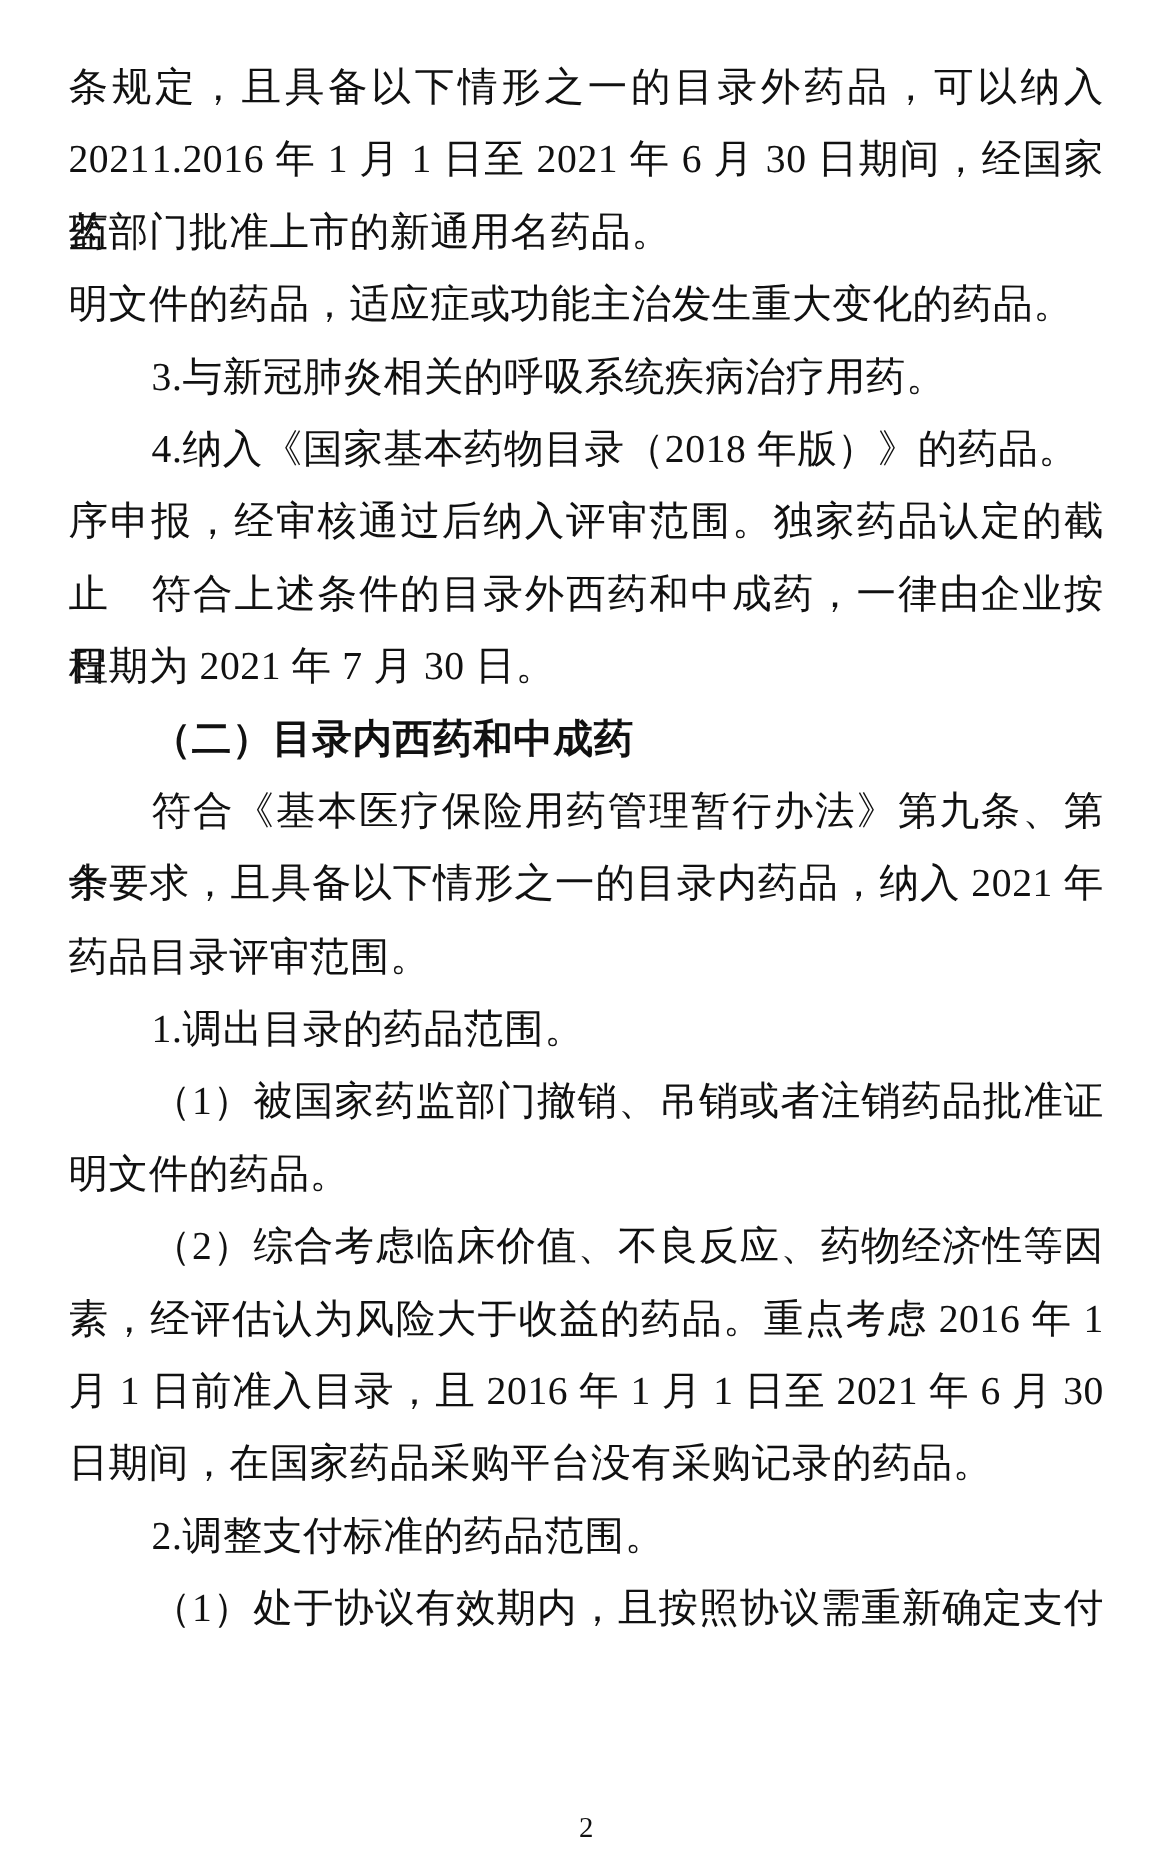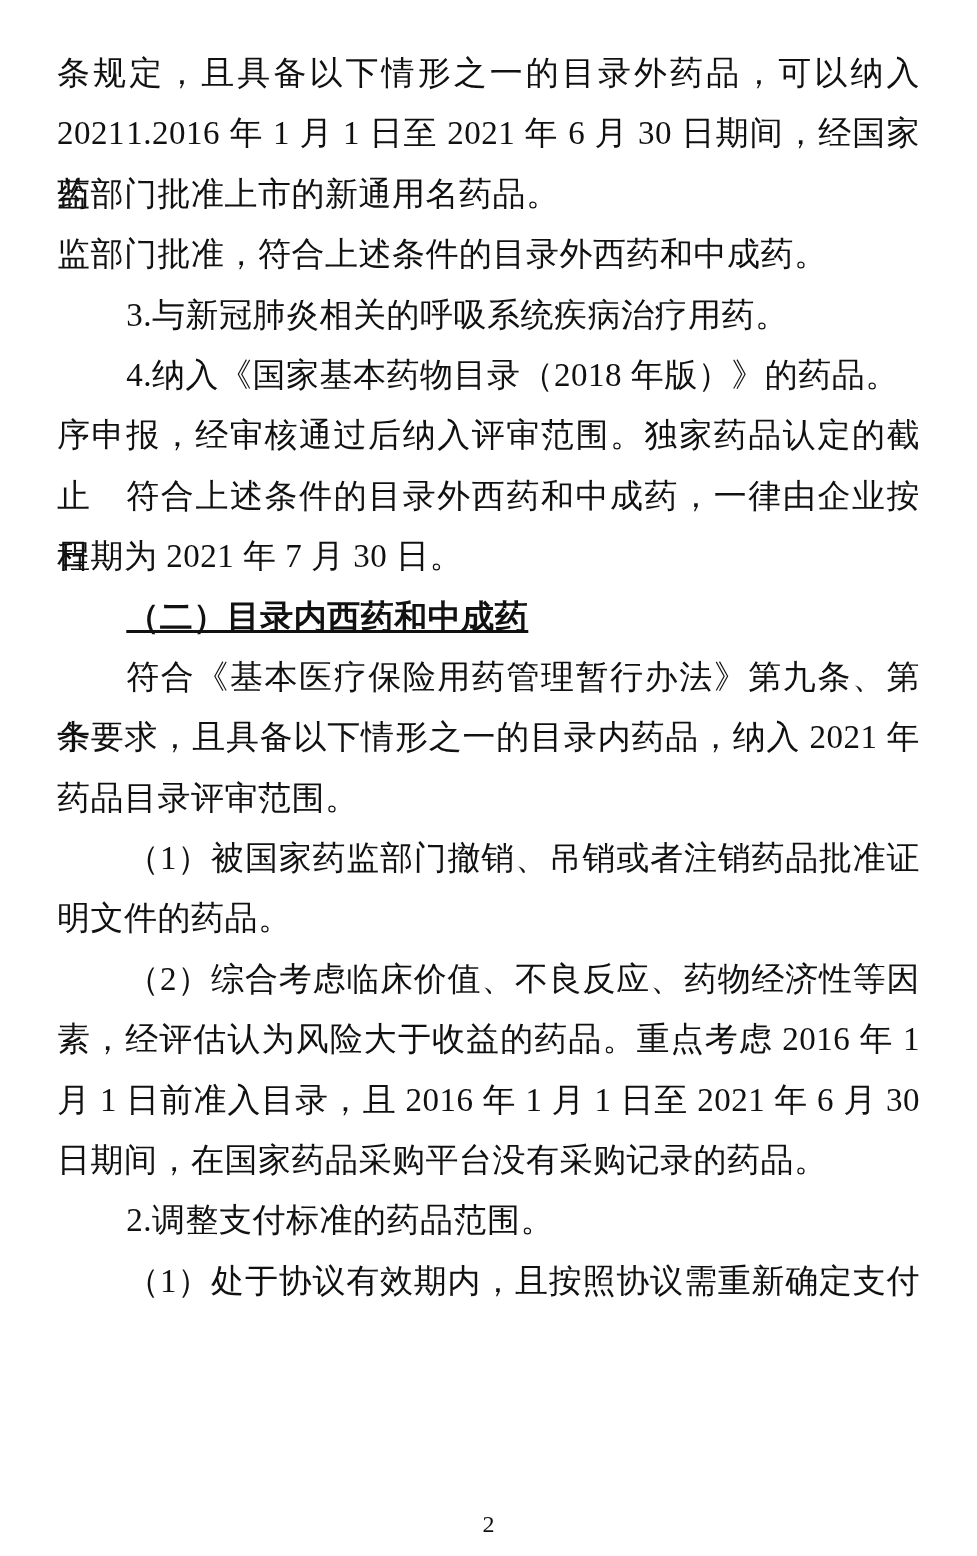--- a/index.html
+++ b/index.html
@@ -36,51 +36,51 @@
   .line.fill {
     white-space: normal;
     text-align-last: justify;
     font-family: Liberation Serif, serif;
   }
   .line.indent {
     text-indent: 2.1em;
   }
   .line.heading {
     font-weight: 600;
-    text-decoration: underline;
   }
   .footer {
     position: absolute;
     left: 0;
     right: 0;
     top: 1508px;
     text-align: center;
     font-size: 24px;
     line-height: 32px;
     color: #111111;
   }
 </style>
 </head>
 <body>
 
 <div class="page">
   <div class="doc-body">
       <div class="line fill">条规定，且具备以下情形之一的目录外药品，可以纳入 2021</div>
       <div class="line indent fill">1.2016 年 1 月 1 日至 2021 年 6 月 30 日期间，经国家药</div>
       <div class="line">监部门批准上市的新通用名药品。</div>
-      <div class="line">监部门批准，符合上述条件的目录外西药和中成药。</div>
+      <div class="line">明文件的药品，适应症或功能主治发生重大变化的药品。</div>
       <div class="line indent">3.与新冠肺炎相关的呼吸系统疾病治疗用药。</div>
       <div class="line indent">4.纳入《国家基本药物目录（2018 年版）》的药品。</div>
       <div class="line fill">序申报，经审核通过后纳入评审范围。独家药品认定的截止</div>
       <div class="line indent fill">符合上述条件的目录外西药和中成药，一律由企业按程</div>
       <div class="line">日期为 2021 年 7 月 30 日。</div>
       <div class="line indent heading">（二）目录内西药和中成药</div>
       <div class="line indent fill">符合《基本医疗保险用药管理暂行办法》第九条、第十</div>
       <div class="line fill">条要求，且具备以下情形之一的目录内药品，纳入 2021 年</div>
       <div class="line">药品目录评审范围。</div>
+      <div class="line indent">1.调出目录的药品范围。</div>
       <div class="line indent fill">（1）被国家药监部门撤销、吊销或者注销药品批准证</div>
       <div class="line">明文件的药品。</div>
       <div class="line indent fill">（2）综合考虑临床价值、不良反应、药物经济性等因</div>
       <div class="line fill">素，经评估认为风险大于收益的药品。重点考虑 2016 年 1</div>
       <div class="line fill">月 1 日前准入目录，且 2016 年 1 月 1 日至 2021 年 6 月 30</div>
       <div class="line">日期间，在国家药品采购平台没有采购记录的药品。</div>
       <div class="line indent">2.调整支付标准的药品范围。</div>
       <div class="line indent fill">（1）处于协议有效期内，且按照协议需重新确定支付</div>
     </div>
   <div class="footer">2</div>

